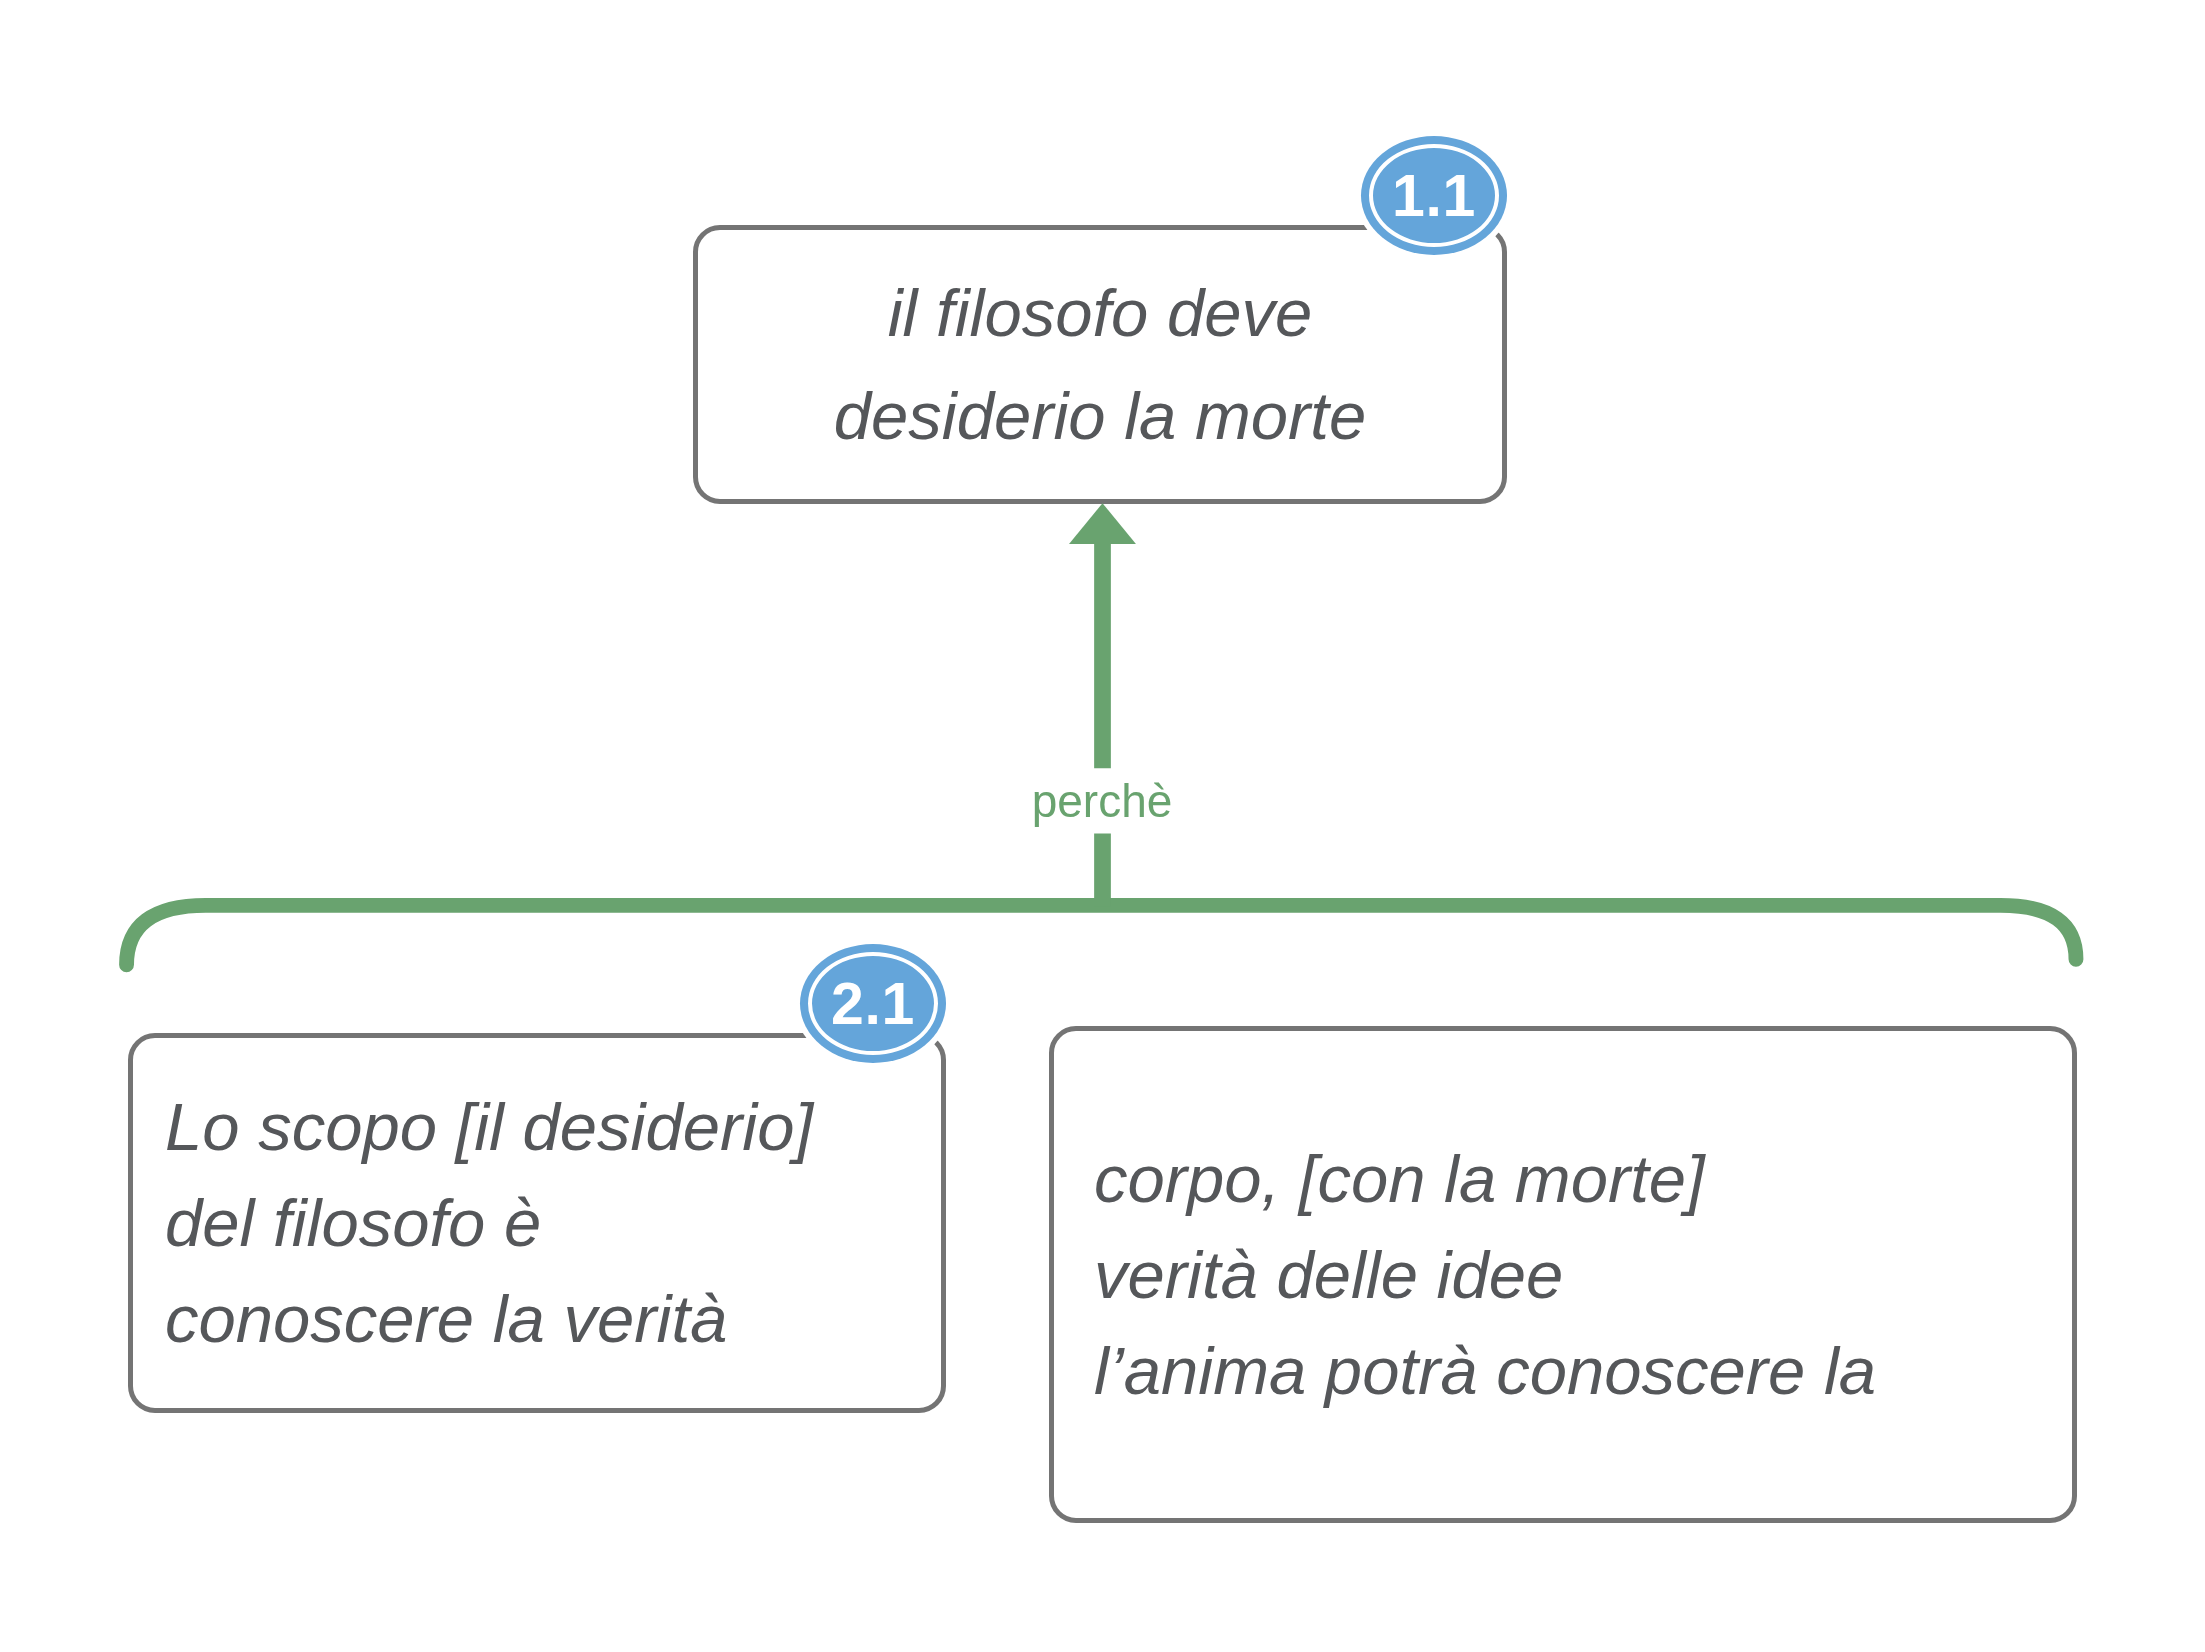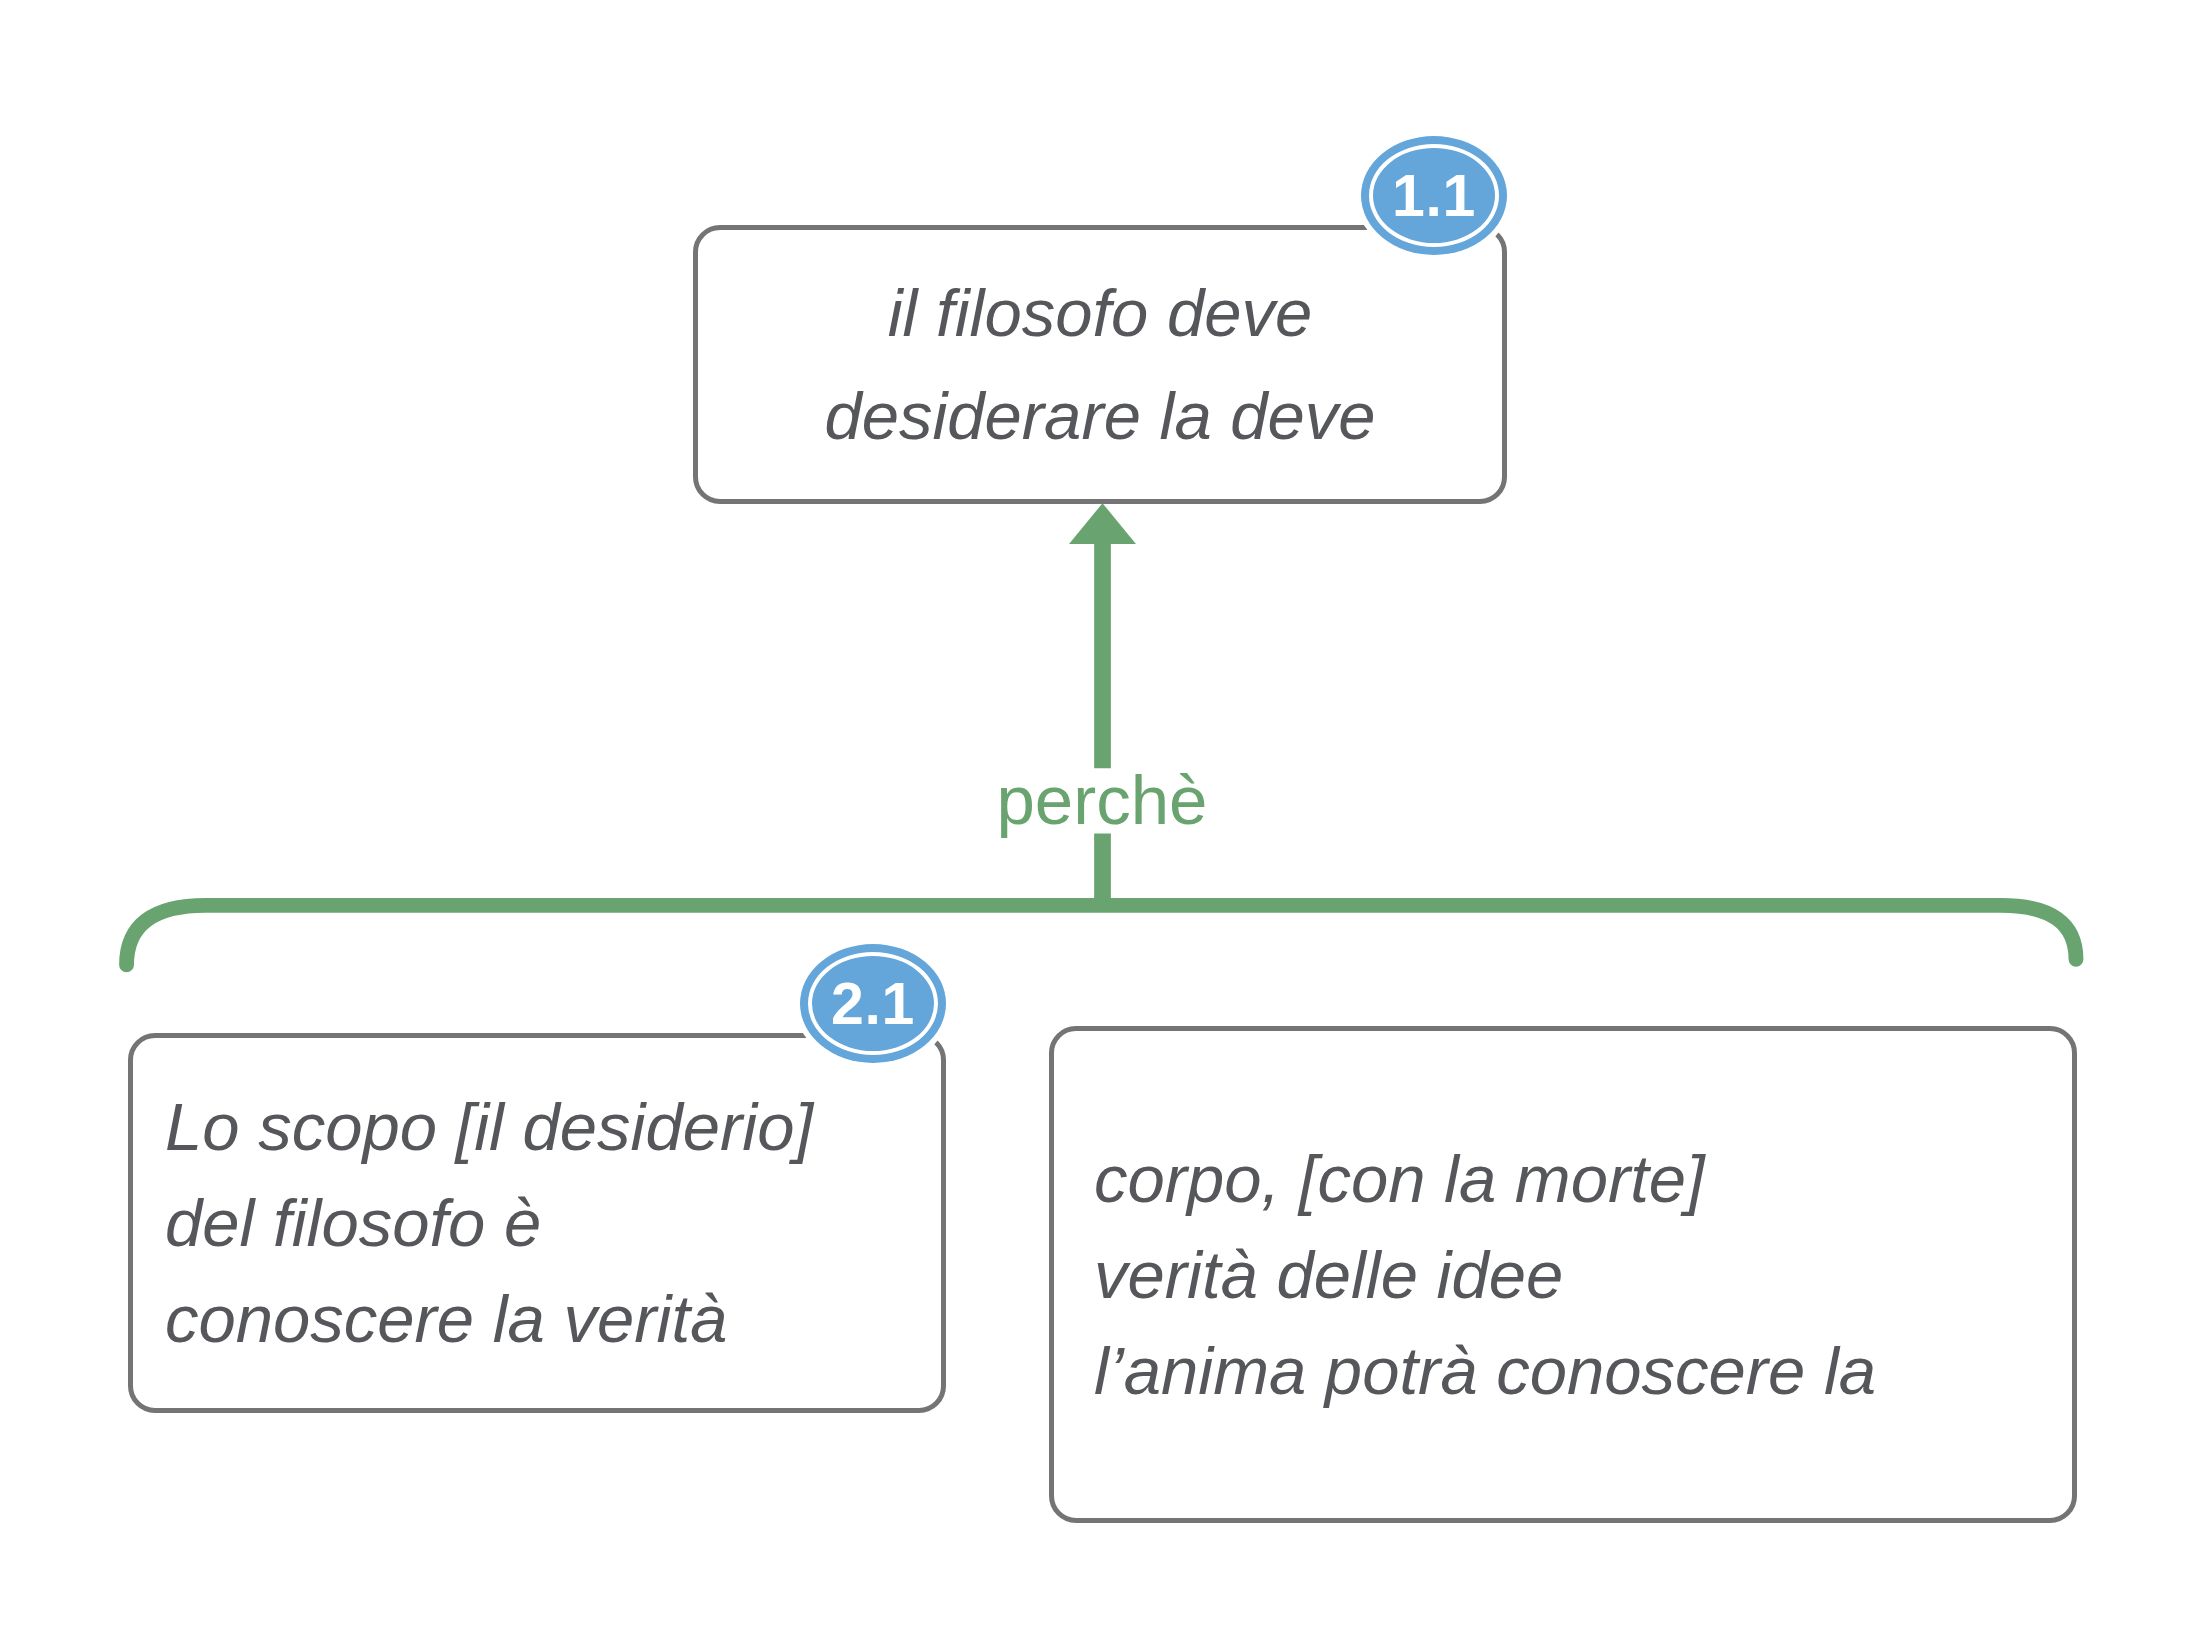--- a/index.html
+++ b/index.html
@@ -84,21 +84,21 @@
   .green-stroke { stroke: var(--green, #69a36f); fill: none; }
   .green-fill   { fill: var(--green, #69a36f); }
 
   .connector-label {
     position: absolute;
     left: 947px; top: 767px;
     width: 310px;
     text-align: center;
     z-index: 2;
     color: var(--green, #69a36f);
-    font-size: 69px;
+    font-size: 46px;
     line-height: 68px;
     white-space: nowrap;
   }
 </style>
 </head>
 <body>
 
 <div class="canvas">
 
   <svg class="connector" width="2205" height="1652" viewBox="0 0 3558 2666">
@@ -108,21 +108,21 @@
     <polygon class="green-fill" points="1779,812 1725,878 1833,878"></polygon>
   </svg>
 
   <div class="connector-label">perchè</div>
 
   <div class="node node-top">
     <div class="badge">
       <span>1.1</span>
     </div>
     <div class="line">il filosofo deve</div>
-    <div class="line">desiderare la deve</div>
+    <div class="line">desiderio la morte</div>
   </div>
 
   <div class="node node-21">
     <div class="badge">
       <span>2.1</span>
     </div>
     <div class="line">Lo scopo [il desiderio]</div>
     <div class="line">del filosofo è</div>
     <div class="line">conoscere la verità</div>
   </div>

